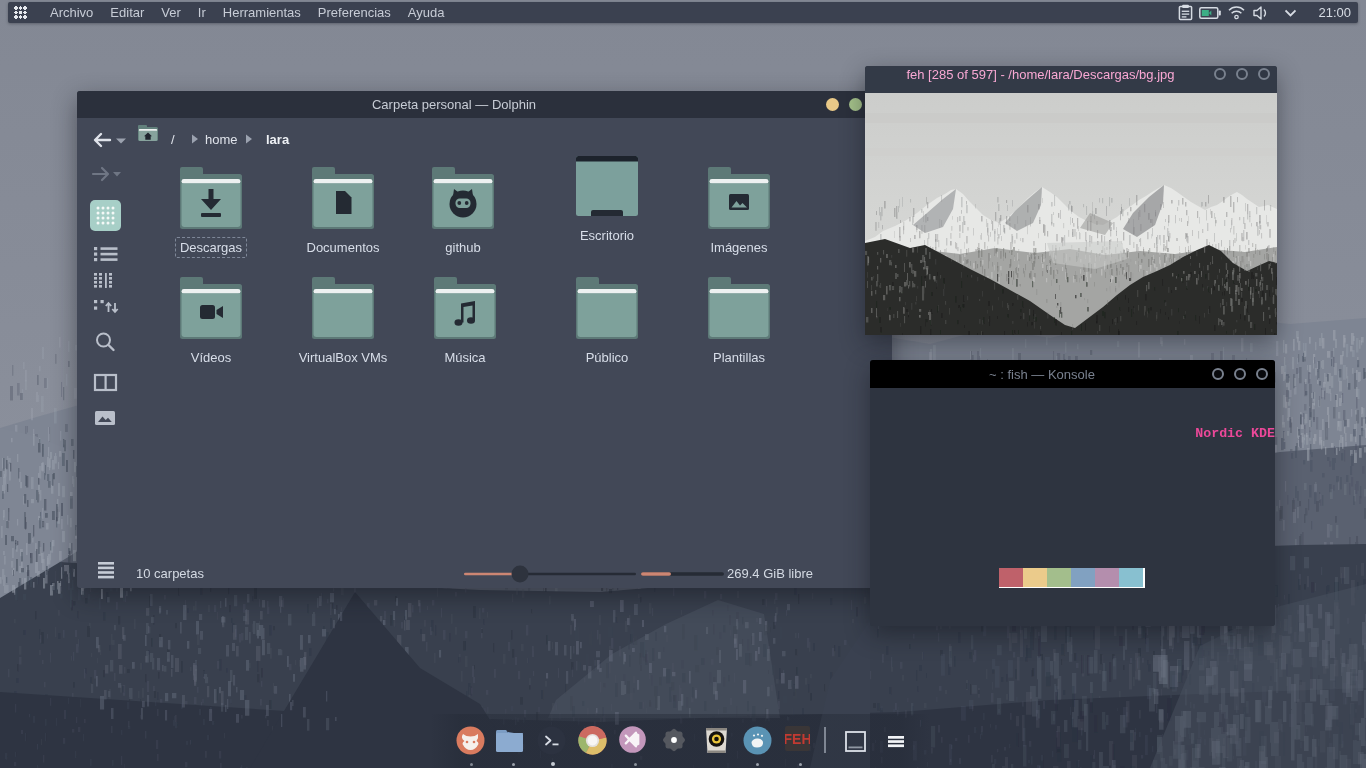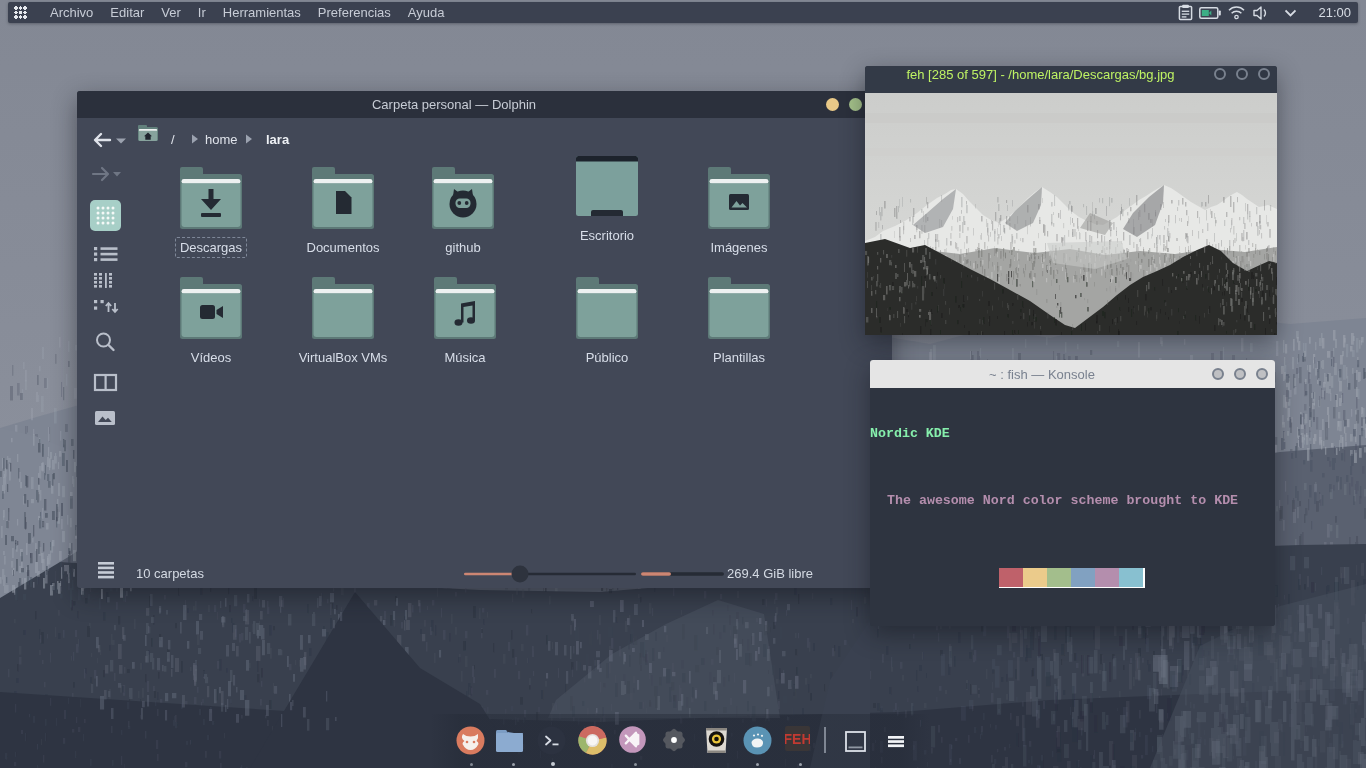--- a/index.html
+++ b/index.html
@@ -36,25 +36,25 @@
 #dolphin .tbar{height:27px;background:#2b303c;color:#c8cdd6}
 #dtool{position:absolute;top:27px;left:0;width:100%;height:40px;color:#d4d9e1}
 #dside{position:absolute;top:0;left:0;width:56px;bottom:0}
 #dside svg,#dtool svg,#dstatus svg{display:block}
 #dstatus{position:absolute;left:0;bottom:0;width:100%;height:34px;color:#84cc16;font-size:13px}
 .ficell{position:absolute;width:128px;text-align:center;color:#d8dee9;font-size:13px}
 .flabel{margin-top:8px;display:inline-block;padding:0 4px;line-height:19px;border:1px dashed transparent;border-radius:2px}
 .sel .flabel{border-color:#7e8798}
 
 #feh{left:865px;top:66px;width:412px;height:269px;background:#333a47}
-#feh .tbar{height:16px;background:#333a47;color:#bef264}
+#feh .tbar{height:16px;background:#333a47;color:#f9a8d4}
 #fehimg{position:absolute;left:0;top:27px;width:412px;height:242px}
 
 #konsole{left:870px;top:360px;width:405px;height:266px;background:#2e3440}
-#konsole .tbar{height:28px;background:#e5e5e5;color:#79818f}
+#konsole .tbar{height:28px;background:#000000;color:#79818f}
 #kbody{position:absolute;left:0;top:28px;right:0;bottom:0;font-family:"Liberation Mono",monospace;
  font-size:13.3px;font-weight:bold;background:#2e3440;border-radius:0 0 3px 3px}
 
 #dock{position:absolute;left:0;top:0;width:1366px;height:768px;pointer-events:none}
 .dicon{position:absolute;top:726px}
 </style></head>
 <body>
 <div id="desk">
 <svg id="wall" viewBox="0 0 1366 768" preserveAspectRatio="none">
       <defs>
@@ -513,22 +513,21 @@
 
 <div class="win" id="konsole">
  <div class="tbar">~ : fish — Konsole
   <div class="btns">
           <div class="ring"></div>
           <div class="ring"></div>
           <div class="ring"></div>
         </div>
  </div>
  <div id="kbody">
-  <div style="position:absolute;left:0;right:0;top:38px;text-align:left;color:#86efac">Nordic KDE</div>
-  <div style="position:absolute;left:17px;top:105px;color:#b48ead">The awesome Nord color scheme brought to KDE</div>
+  <div style="position:absolute;left:12px;right:0;top:38px;text-align:right;color:#ec4899">Nordic KDE</div>
   <div style="position:absolute;left:129px;top:180px;width:146px;height:20px;background:#fff">
    <div style="position:absolute;left:0;top:0;width:144px;height:19px;display:flex">
     <div style="flex:1;background:#bf616a"></div>
             <div style="flex:1;background:#ebcb8b"></div>
     <div style="flex:1;background:#a3be8c"></div>
             <div style="flex:1;background:#81a1c1"></div>
     <div style="flex:1;background:#b48ead"></div>
             <div style="flex:1;background:#88c0d0"></div>
    </div>
   </div>

